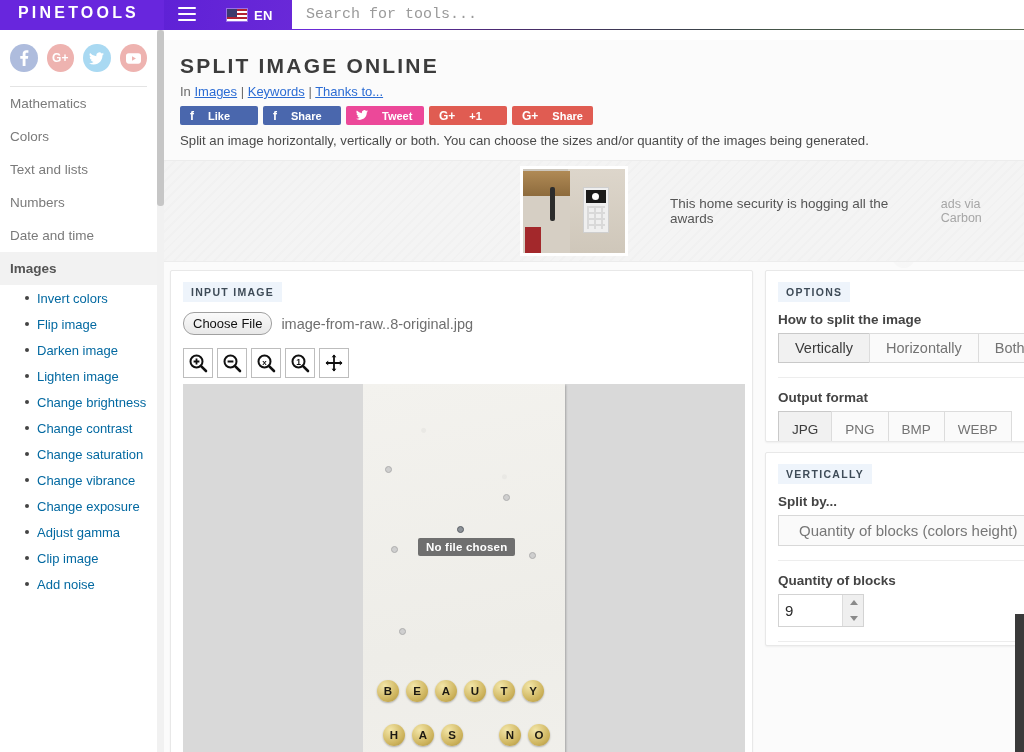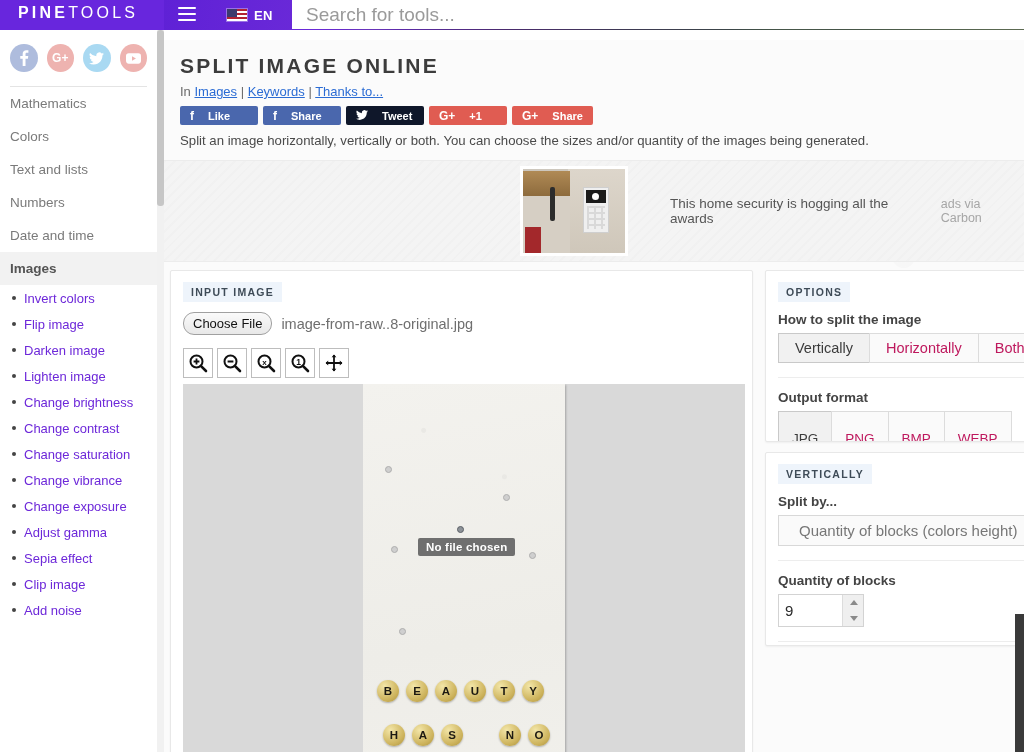--- a/index.html
+++ b/index.html
@@ -33,41 +33,41 @@
       radial-gradient(ellipse 60px 22px at 24% 60%, rgba(150,110,200,.55), transparent 70%),
       radial-gradient(ellipse 70px 18px at 40% 30%, rgba(90,60,140,.5), transparent 70%),
       radial-gradient(ellipse 90px 24px at 72% 70%, rgba(110,130,90,.35), transparent 70%);
   }
   .logo {
     position:absolute; left:18px; top:4px;
     font-size:16px; letter-spacing:3.2px; color:#fff;
     font-family:"Liberation Sans", sans-serif;
   }
   .logo b { font-weight:bold; }
-  .logo span.thin { font-weight:400; }
+  .logo span.thin { font-weight:700; }
   .hamburger {
     position:absolute; left:178px; top:7px; width:18px; height:16px;
     cursor:pointer;
   }
   .hamburger i { display:block; height:2.2px; background:#fff; margin-bottom:3.6px; border-radius:1px;}
   .lang {
     position:absolute; left:226px; top:5px; height:20px; display:flex; align-items:center; gap:6px; cursor:pointer;
   }
   .flag { width:22px; height:14px; position:relative; overflow:hidden; border:1px solid rgba(255,255,255,.35); display:block;}
   .flag .stripes{position:absolute;inset:0;background:repeating-linear-gradient(to bottom,#b22234 0 2px,#fff 2px 4px);}
   .flag .canton{position:absolute;left:0;top:0;width:10px;height:7.5px;background:#3c3b6e;}
   .lang-label{ color:#fff; font-weight:bold; font-size:13px; letter-spacing:.4px;}
   .searchbar {
     position:absolute; left:292px; top:0; width:732px; height:29px;
     background:#fff; border:none;
     display:flex; align-items:center; padding-left:12px;
   }
   .searchbar input {
-    border:none; outline:none; width:100%; font-size:19px; color:#333;
-    font-family:Liberation Sans, sans-serif; background:transparent;
+    border:none; outline:none; width:100%; font-size:15px; color:#333;
+    font-family:Liberation Mono, monospace; background:transparent;
   }
   .searchbar input::placeholder { color:#9a9a9a; }
 
   
   .sidebar {
     position:absolute; left:0; top:30px; width:157px; height:722px;
     background:#fff; overflow:hidden; border-right:0;
   }
   .social {
     display:flex; gap:9px; padding:14px 10px 10px 10px;
@@ -77,21 +77,21 @@
   .soc.gp { background:#eeb3b0; font-size:12px; }
   .soc.tw { background:#a9d9f2; }
   .soc.yt { background:#eeb3b0; }
   .soc svg { display:block; }
   .sep { height:1px; background:#e4e4e4; margin:4px 10px 0 10px;}
   .cat {
     font-size:13.5px; color:#7a7a7a; padding:9px 10px; cursor:pointer;
   }
   .cat.active { background:#f2f2f2; color:#555; font-weight:bold; }
   .subitem {
-    font-size:13px; color:#6d28d9; padding:5.5px 10px 5.5px 24px; position:relative; cursor:pointer;
+    font-size:13px; color:#0369a1; padding:5.5px 10px 5.5px 24px; position:relative; cursor:pointer;margin-left:13px;
   }
   .subitem:before {
     content:""; position:absolute; left:12px; top:11px; width:4px; height:4px; border-radius:50%; background:#444;
   }
   .sb-scroll {
     position:absolute; left:157px; top:30px; width:7px; height:722px; background:#f1f1f1;
   }
   .sb-thumb { position:absolute; left:0; top:0; width:7px; height:176px; background:#c6c6c6; border-radius:3px;}
 
   
@@ -117,21 +117,21 @@
   }
   .crumbs { font-size:13px; color:#6a6a6a; margin-bottom:7px;}
   .crumbs a { color:#2b6cd4; text-decoration:underline; }
   .share-row { display:flex; gap:5px; margin-bottom:8px;}
   .sbtn {
     height:19px; min-width:78px; display:flex; align-items:center; gap:14px;
     padding:0 10px; color:#fff; font-size:11px; font-weight:bold; cursor:pointer;
     border-radius:2px;
   }
   .sbtn.fb { background:#4a67ad; }
-  .sbtn.tw { background:#0f172a; }
+  .sbtn.tw { background:#ec4899; }
   .sbtn.gp { background:#e05c52; }
   .sbtn .ic { font-size:12px; font-weight:bold; }
   .desc { font-size:13.2px; color:#4a4a4a; padding-bottom:12px;}
 
   
   .ad {
     position:relative; margin:0; height:102px; background:#f4f4f4;
     border-top:1px solid #ececec; border-bottom:1px solid #ececec;
     display:flex; align-items:center; padding-left:356px;
     background-image: repeating-linear-gradient(135deg, rgba(0,0,0,.012) 0 2px, transparent 2px 7px);
@@ -207,26 +207,26 @@
     box-shadow:0 1px 2px rgba(0,0,0,.28);
     color:#1d1a12; font-size:11.5px; font-weight:bold; line-height:22px; text-align:center;
     font-family:"Liberation Sans", sans-serif;
   }
   .bead.gap { background:transparent; box-shadow:none; }
 
   
   .opt-label { font-size:13.5px; font-weight:bold; color:#444; padding:0 0 6px 12px; }
   .seg { display:flex; margin:0 0 0 12px; }
   .seg .s {
-    border:1px solid #dcdcdc; background:#fafafa; color:#be185d;
+    border:1px solid #dcdcdc; background:#fafafa; color:#737373;
     padding:6px 16px; font-size:14.5px; cursor:pointer; margin-left:-1px;
   }
   .seg .s:first-child { margin-left:0; }
   .seg .s.on { background:#f1f1f1; color:#3b3b3b; border-color:#c9c9c9; }
-  .seg.small .s { padding:19px 13px; font-size:13.5px; }
+  .seg.small .s { padding:10px 13px; font-size:13.5px; }
   .hr { height:1px; background:#ededed; margin:14px 12px 12px 12px;}
   .select-box {
     margin:0 0 0 12px; width:394px; height:31px; border:1px solid #d8d8d8; background:#fafafa;
     color:#777; font-size:15px; display:flex; align-items:center; padding-left:20px; cursor:pointer;
   }
   .tooltip {
     position:absolute; left:254px; top:276px; background:#6f6f6f; color:#fff;
     font-size:11.5px; font-weight:bold; padding:3px 8px; border-radius:2px; letter-spacing:.2px;
   }
   .numrow { margin:0 0 0 12px; display:flex; }
@@ -307,21 +307,20 @@
     <div class="subitem">Invert colors</div>
     <div class="subitem">Flip image</div>
     <div class="subitem">Darken image</div>
     <div class="subitem">Lighten image</div>
     <div class="subitem">Change brightness</div>
     <div class="subitem">Change contrast</div>
     <div class="subitem">Change saturation</div>
     <div class="subitem">Change vibrance</div>
     <div class="subitem">Change exposure</div>
     <div class="subitem">Adjust gamma</div>
-    <div class="subitem">Sepia effect</div>
     <div class="subitem">Clip image</div>
     <div class="subitem">Add noise</div>
   </div>
   <div class="sb-scroll">
       <div class="sb-thumb"></div>
     </div>
 
   <div class="main">
     <div class="doodle"></div>
 

